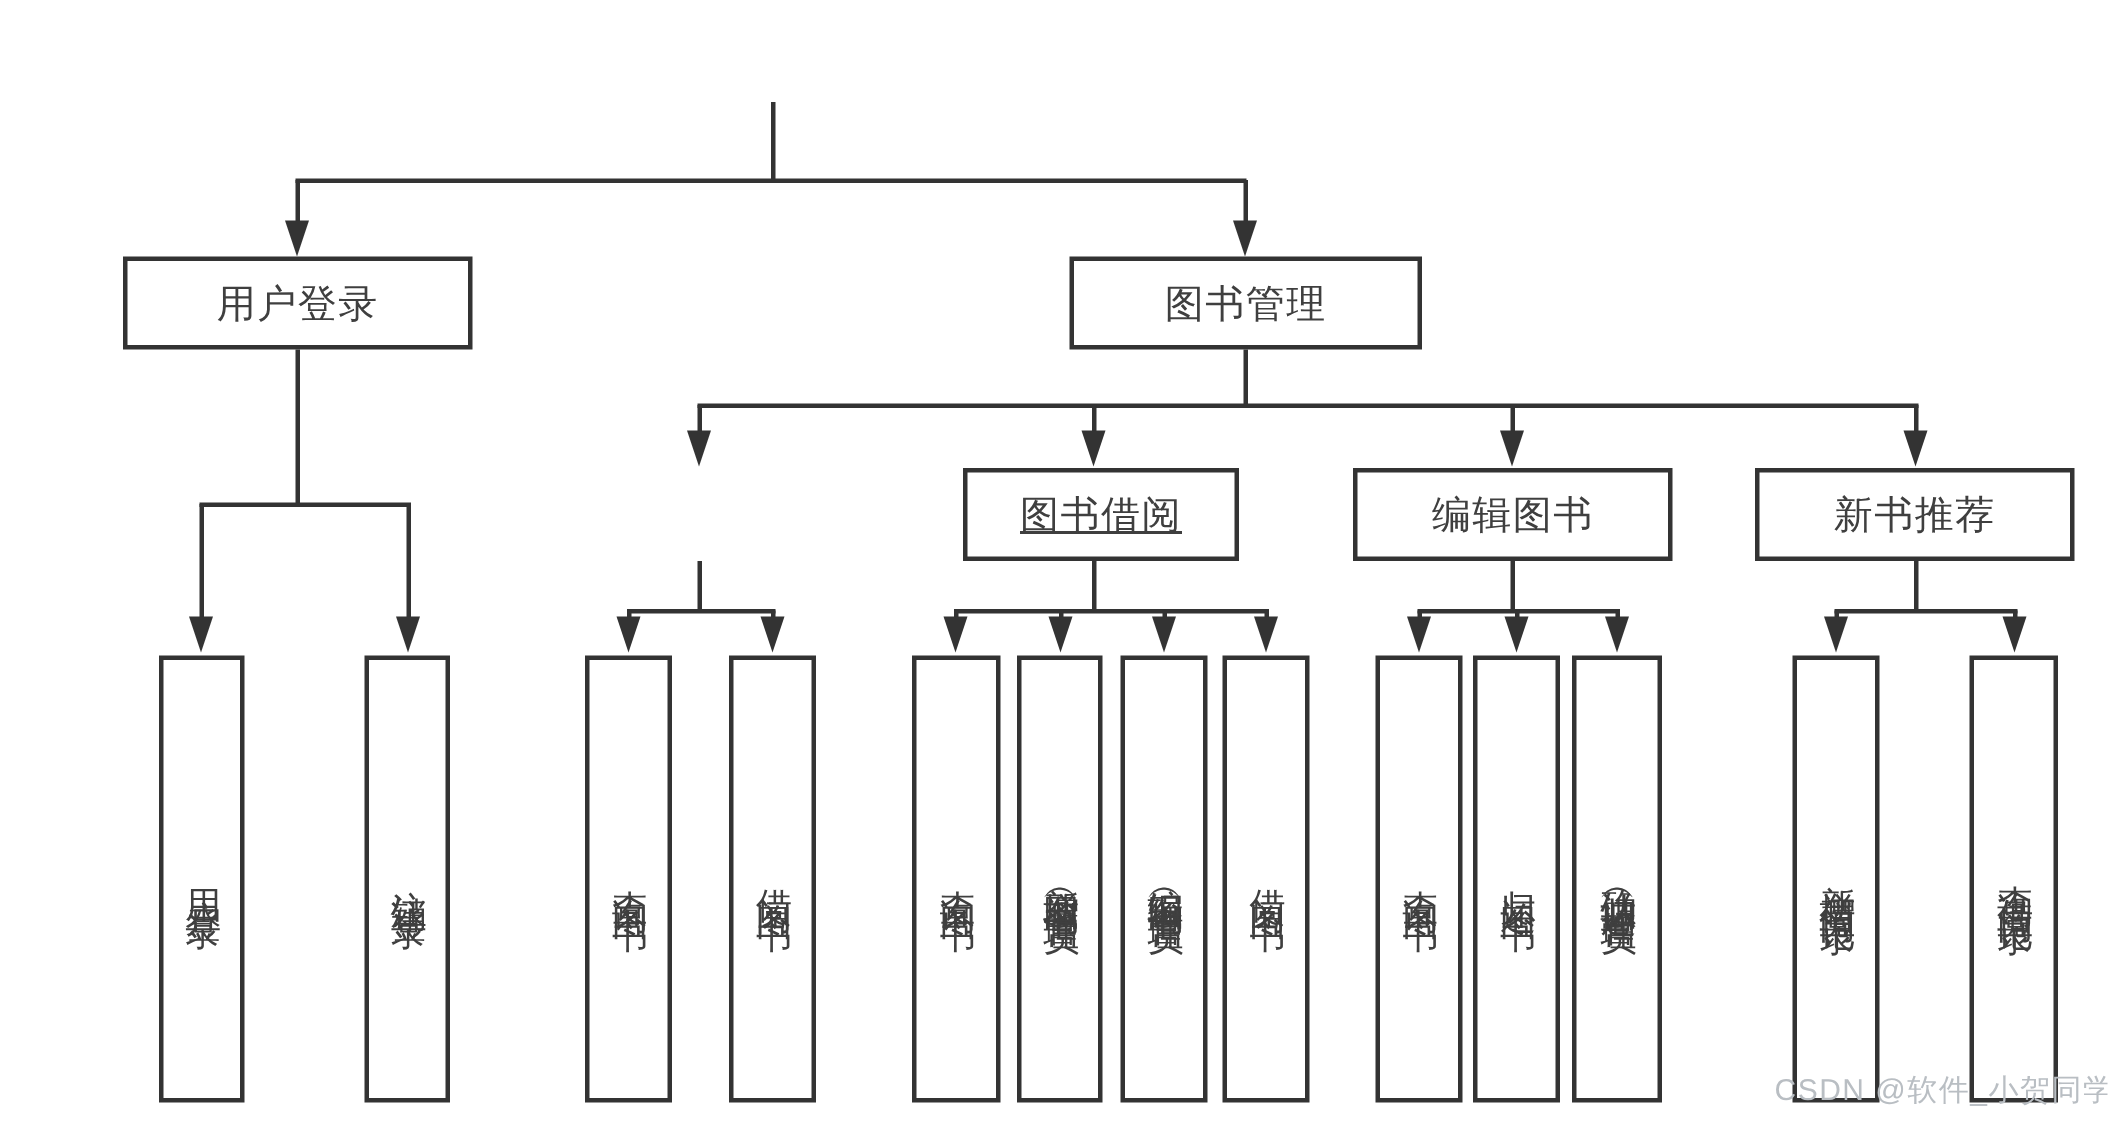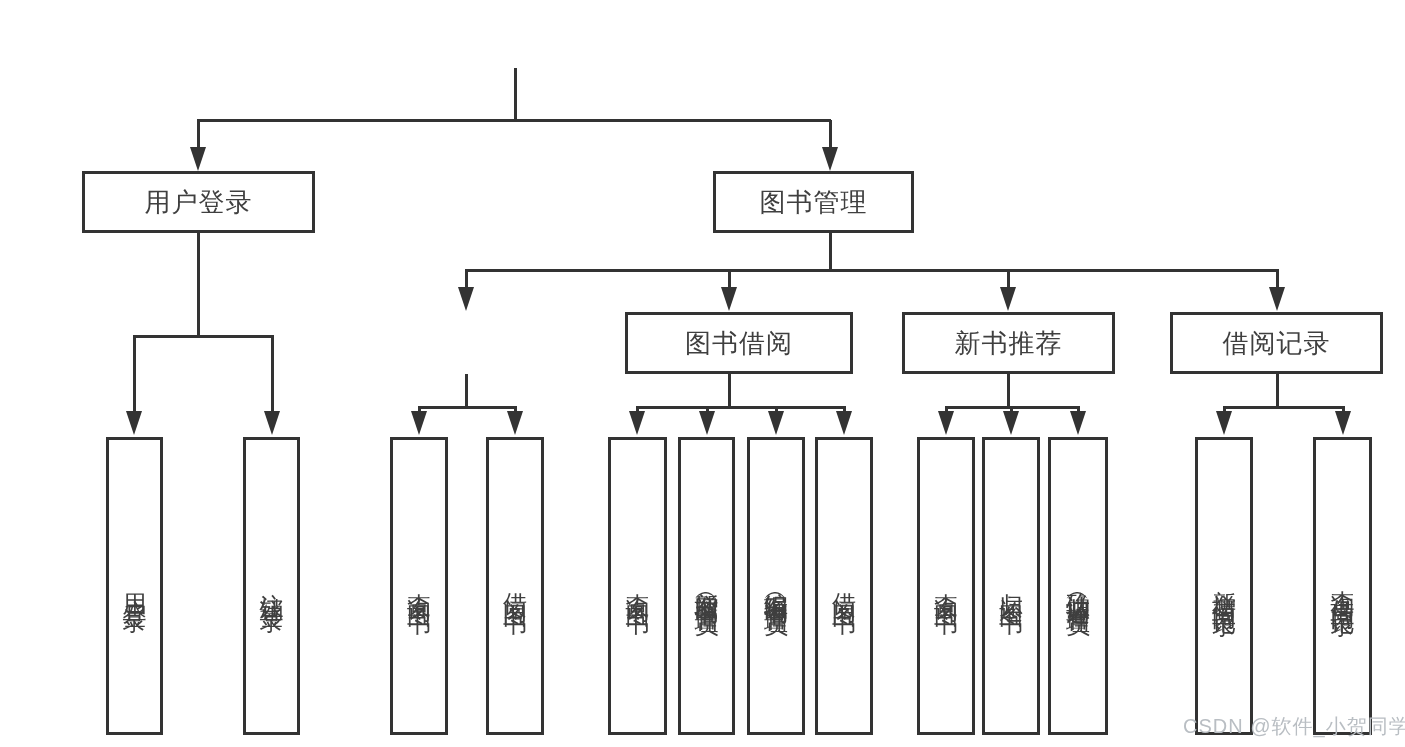--- a/index.html
+++ b/index.html
@@ -41,32 +41,32 @@
 </style>
 </head>
 <body>
 
 <div id="stage">
 
 
   <div class="hbox" style="left:82px; top:171px; width:233px; height:62px;">
     <span>用户登录</span>
   </div>
-  <div class="hbox" style="left:713px; top:171px; width:201px; height:62px;">
+  <div class="hbox" style="left:713px; top:171px; width:235px; height:62px;">
     <span>图书管理</span>
   </div>
 
-  <div class="hbox" style="left:625px; top:312px; width:228px; height:62px;">
+  <div class="hbox" style="left:642px; top:312px; width:184px; height:62px;text-decoration:underline;">
     <span>图书借阅</span>
   </div>
   <div class="hbox" style="left:902px; top:312px; width:213px; height:62px;">
-    <span>新书推荐</span>
+    <span>编辑图书</span>
   </div>
   <div class="hbox" style="left:1170px; top:312px; width:213px; height:62px;">
-    <span>借阅记录</span>
+    <span>新书推荐</span>
   </div>
 
   <div class="vbox" style="left:106px; width:57px;">
     <span>用户登录</span>
   </div>
   <div class="vbox" style="left:243px; width:57px;">
     <span>注销登录</span>
   </div>
 
   <div class="vbox" style="left:390px; width:58px;">

